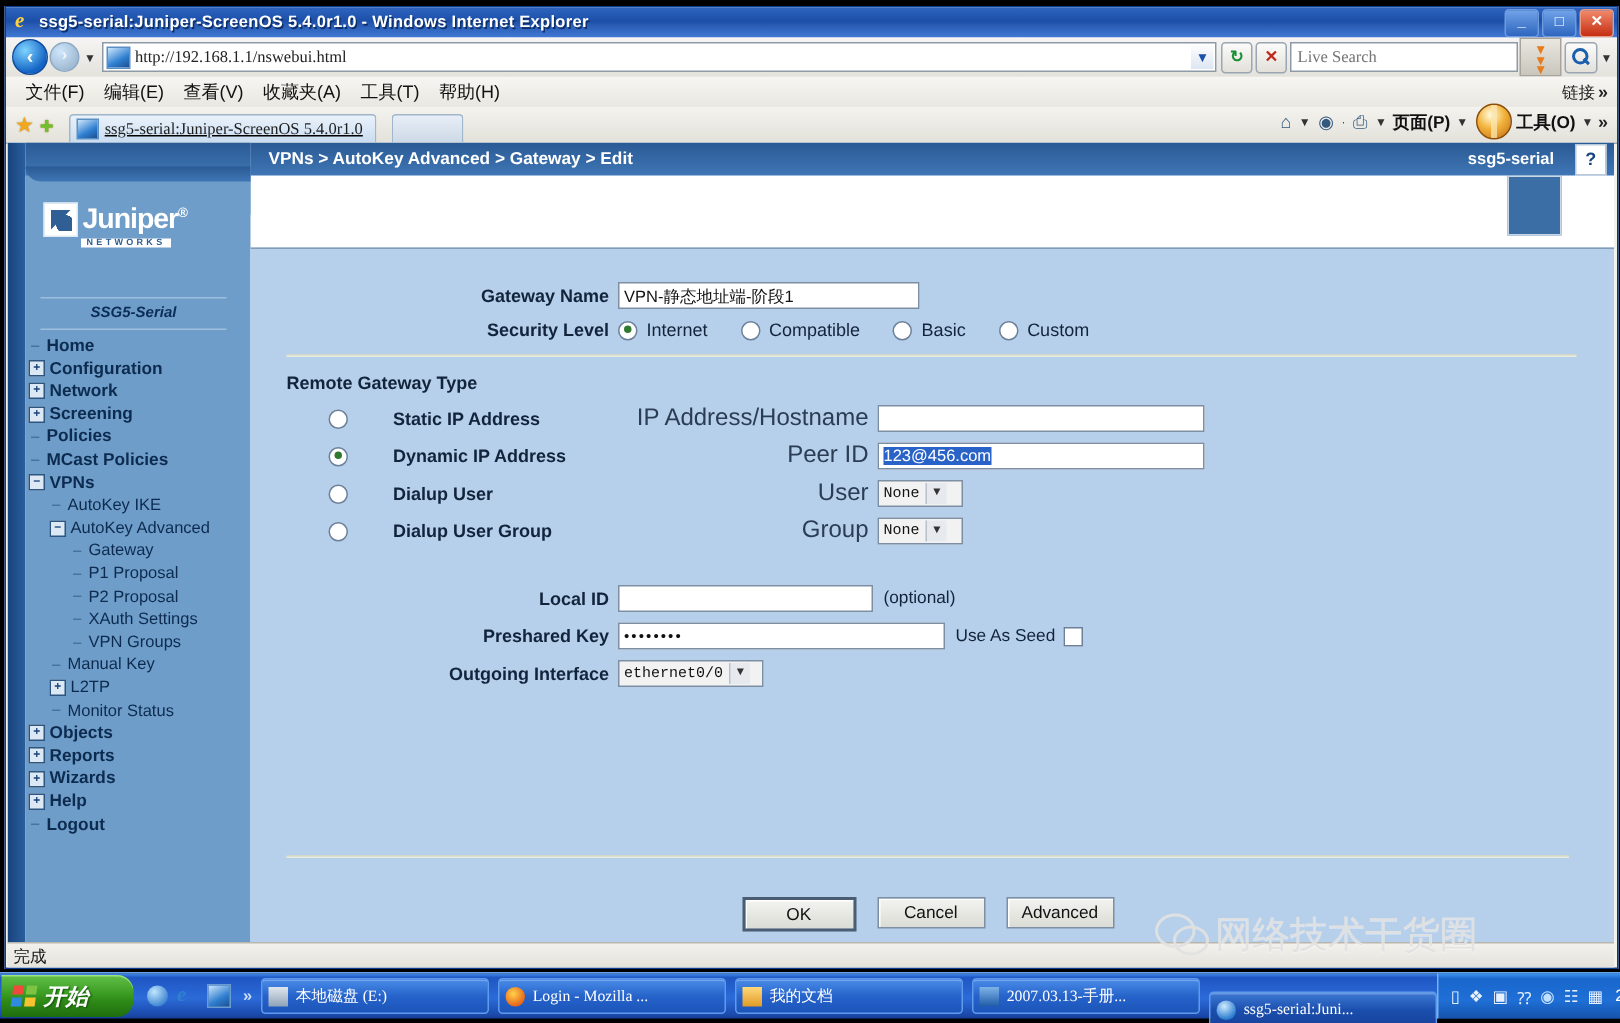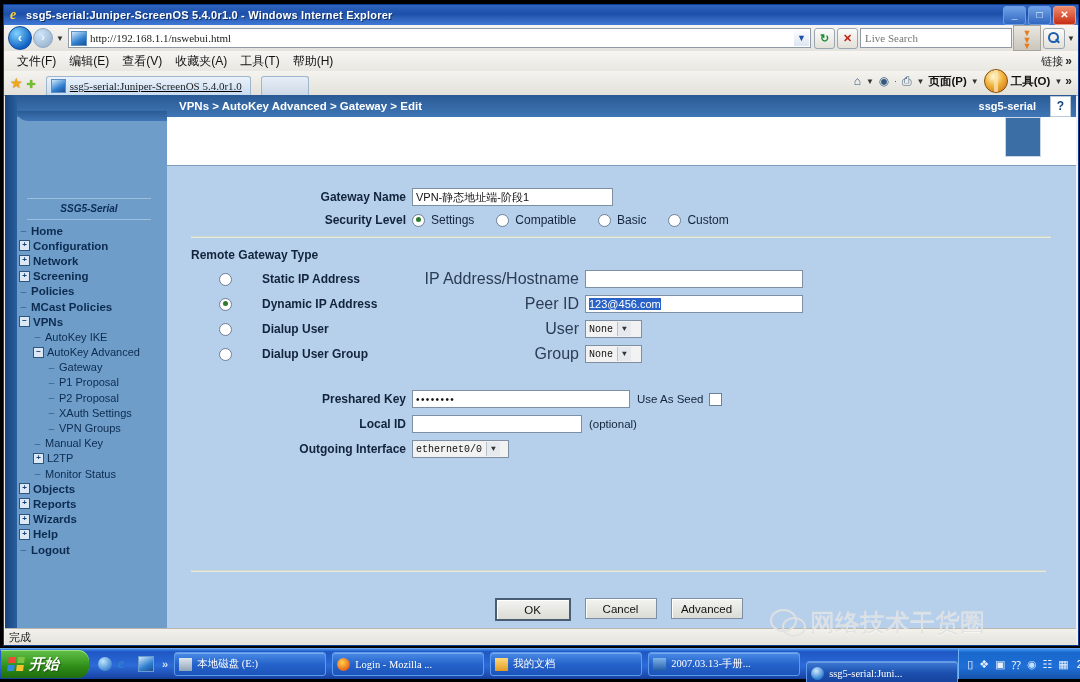--- a/index.html
+++ b/index.html
@@ -340,20 +340,27 @@
     </div>
 
     <div class="page">
 
       <div class="rail">
         <div class="rail-dark"></div>
         <div class="rail-in"></div>
         <div class="rail-top"></div>
         <div class="rail-round"></div>
 
+        <div class="logo-wrap">
+          <div class="logo-row">
+            <div class="logo-mark"></div>
+            <div class="logo-text"><span>Juniper</span><span class="logo-tm">®</span></div>
+          </div>
+          <div class="logo-sub">NETWORKS</div>
+        </div>
 
         <div class="rail-hr" style="top:103px"></div>
         <div class="model" style="top:108px">SSG5-Serial</div>
         <div class="rail-hr" style="top:124px"></div>
 
         <div class="navlist" id="navlist">
             <div class="nav-row lvl1">
               <div class="nav-dash">–</div>
               <div class="nav-lbl">Home</div>
             </div>
@@ -457,21 +464,21 @@
 
           <div class="frow">
             <div class="flabel">Gateway Name</div>
             <input class="tin w200" value="VPN-静态地址端-阶段1" style="">
           </div>
 
           <div class="frow">
             <div class="flabel">Security Level</div>
             <div style="display:flex;align-items:center" id="seclevels">
                 <div class="radio on"></div>
-                <div class="rlbl">Settings</div>
+                <div class="rlbl">Internet</div>
                 <div class="radio"></div>
                 <div class="rlbl">Compatible</div>
                 <div class="radio"></div>
                 <div class="rlbl">Basic</div>
                 <div class="radio"></div>
                 <div class="rlbl">Custom</div>
               </div>
           </div>
 
           <div class="hrline"></div>
@@ -519,30 +526,30 @@
                 <div class="sel w55">
                   <span>None</span>
                   <span class="arrow">▼</span>
                 </div>
               </div>
             </div>
 
           <div style="height:20px"></div>
 
           <div class="frow">
+            <div class="flabel">Local ID</div>
+            <input class="tin w165" value="" style="">
+            <div class="note">(optional)</div>
+          </div>
+
+          <div class="frow">
             <div class="flabel">Preshared Key</div>
             <input class="tin w215 pwd" value="••••••••" style="">
             <div class="note">Use As Seed</div>
             <div class="chk"></div>
-          </div>
-
-          <div class="frow">
-            <div class="flabel">Local ID</div>
-            <input class="tin w165" value="" style="">
-            <div class="note">(optional)</div>
           </div>
 
           <div class="frow">
             <div class="flabel">Outgoing Interface</div>
             <div class="sel w95">
               <span>ethernet0/0</span>
               <span class="arrow">▼</span>
             </div>
           </div>
         </div>

